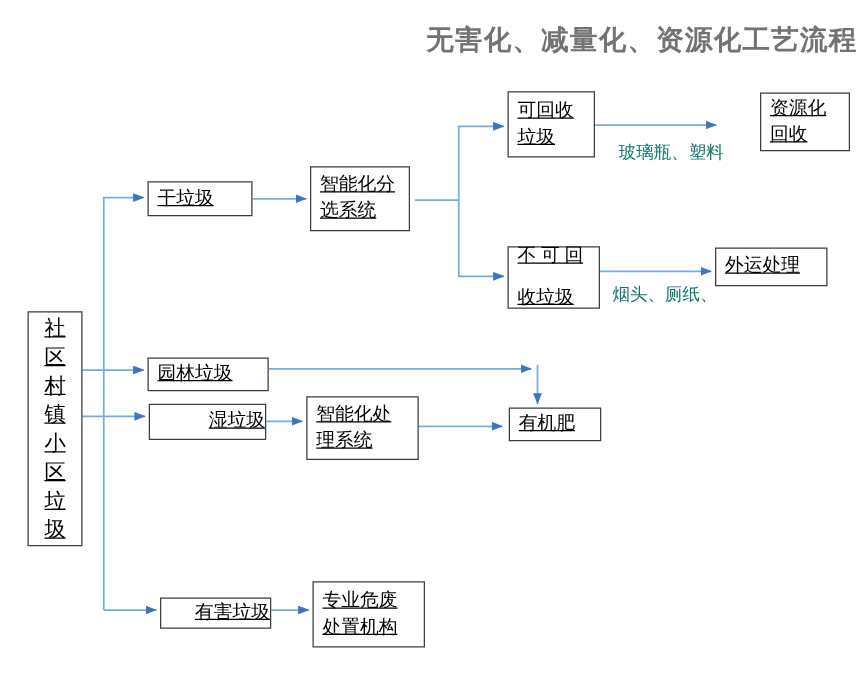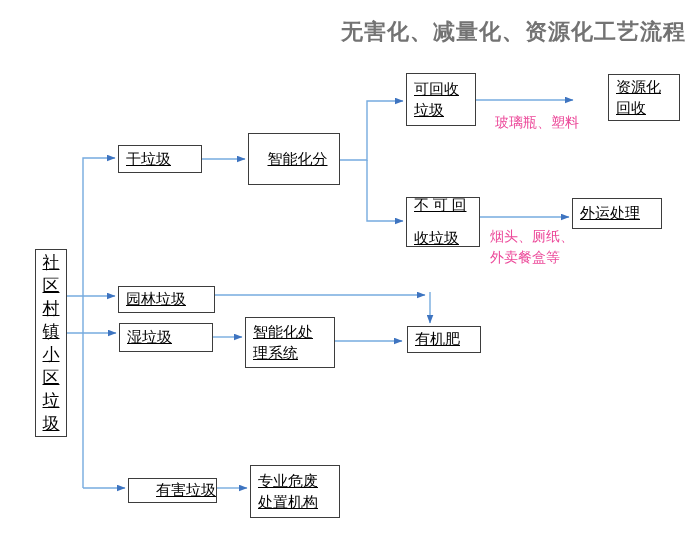--- a/index.html
+++ b/index.html
@@ -57,21 +57,21 @@
     width: 1.05em;
     font-size: 17px;
     line-height: 23px;
     word-break: break-all;
     text-align: center;
   }
   .edge-label {
     position: absolute;
     font-size: 14px;
     line-height: 21px;
-    color: #ec4899;
+    color: #0f766e;
     white-space: nowrap;
   }
 </style>
 </head>
 <body>
 
 <div class="canvas">
   <svg id="edge-layer" width="686" height="541" viewBox="0 0 686 541" xmlns="http://www.w3.org/2000/svg">
     <defs>
       <marker id="arrowhead" markerUnits="userSpaceOnUse" markerWidth="9" markerHeight="7" refX="8.5" refY="3.5" orient="auto">
@@ -88,48 +88,49 @@
       <polyline points="476,100 573,100" stroke="#76ABDF" marker-end="url(#arrowhead)"></polyline>
       <polyline points="480,217 569,217" stroke="#76ABDF" marker-end="url(#arrowhead)"></polyline>
       <polyline points="215,295 425,295" stroke="#76ABDF" marker-end="url(#arrowhead)"></polyline>
       <polyline points="430,292 430,323" stroke="#76ABDF" marker-end="url(#arrowhead)"></polyline>
       <polyline points="213,337 242,337" stroke="#76ABDF" marker-end="url(#arrowhead)"></polyline>
       <polyline points="335,341 402,341" stroke="#76ABDF" marker-end="url(#arrowhead)"></polyline>
       <polyline points="217,488 247,488" stroke="#76ABDF" marker-end="url(#arrowhead)"></polyline>
     </svg>
   <div class="title">无害化、减量化、资源化工艺流程</div>
   <div id="node-layer">
-      <div class="node vertical" style="left: 22px; top: 249px; width: 32px; height: 188px; border-color: rgb(61, 61, 61); background: rgb(255, 255, 255); margin-left: 13px;">
+      <div class="node vertical" style="left: 22px; top: 249px; width: 44px; height: 188px; border-color: rgb(61, 61, 61); background: rgb(255, 255, 255);">
         <div class="vtext">社区村镇小区垃圾</div>
       </div>
       <div class="node" style="left: 118px; top: 145px; width: 84px; height: 28px; border-color: rgb(61, 61, 61); background: rgb(255, 255, 255);">
         <div>干垃圾</div>
       </div>
-      <div class="node" style="left: 248px; top: 133px; width: 92px; height: 52px; border-color: rgb(61, 61, 61); background: rgb(255, 255, 255); align-items: center;">
+      <div class="node" style="left: 248px; top: 133px; width: 80px; height: 52px; border-color: rgb(61, 61, 61); background: rgb(255, 255, 255);">
         <div>智能化分</div>
+        <div>选系统</div>
       </div>
       <div class="node" style="left: 406px; top: 73px; width: 70px; height: 53px; border-color: rgb(61, 61, 61); background: rgb(255, 255, 255);">
         <div>可回收</div>
         <div>垃圾</div>
       </div>
       <div class="node" style="left: 568px; top: 74px; width: 72px; height: 47px; border-color: rgb(61, 61, 61); background: rgb(255, 255, 255); margin-left: 40px;">
         <div>资源化</div>
         <div>回收</div>
       </div>
       <div class="node" style="left: 406px; top: 197px; width: 74px; height: 50px; border-color: rgb(61, 61, 61); background: rgb(255, 255, 255); gap: 12px;">
         <div>不 可 回</div>
         <div>收垃圾</div>
       </div>
       <div class="node" style="left: 572px; top: 198px; width: 90px; height: 31px; border-color: rgb(61, 61, 61); background: rgb(255, 255, 255);">
         <div>外运处理</div>
       </div>
       <div class="node" style="left: 118px; top: 286px; width: 97px; height: 27px; border-color: rgb(61, 61, 61); background: rgb(255, 255, 255);">
         <div>园林垃圾</div>
       </div>
-      <div class="node" style="left: 119px; top: 323px; width: 94px; height: 29px; border-color: rgb(61, 61, 61); background: rgb(255, 255, 255);">
+      <div class="node" style="left: 119px; top: 323px; width: 94px; height: 29px; border-color: rgb(61, 61, 61); background: rgb(255, 255, 255); align-items: flex-end;">
         <div>湿垃圾</div>
       </div>
       <div class="node" style="left: 245px; top: 317px; width: 90px; height: 51px; border-color: rgb(61, 61, 61); background: rgb(255, 255, 255);">
         <div>智能化处</div>
         <div>理系统</div>
       </div>
       <div class="node" style="left: 407px; top: 326px; width: 74px; height: 27px; border-color: rgb(61, 61, 61); background: rgb(255, 255, 255);">
         <div>有机肥</div>
       </div>
       <div class="node" style="left: 128px; top: 478px; width: 89px; height: 25px; border-color: rgb(61, 61, 61); background: rgb(255, 255, 255); align-items: flex-end;">
@@ -137,16 +138,15 @@
       </div>
       <div class="node" style="left: 250px; top: 465px; width: 90px; height: 53px; border-color: rgb(61, 61, 61); background: rgb(255, 255, 255);">
         <div>专业危废</div>
         <div>处置机构</div>
       </div>
       <div class="edge-label" style="left: 495px; top: 112px;">
         <div>玻璃瓶、塑料</div>
       </div>
       <div class="edge-label" style="left: 490px; top: 226px;">
         <div>烟头、厕纸、</div>
-        <div>外卖餐盒等</div>
       </div>
     </div>
 </div>
 
 </body></html>

